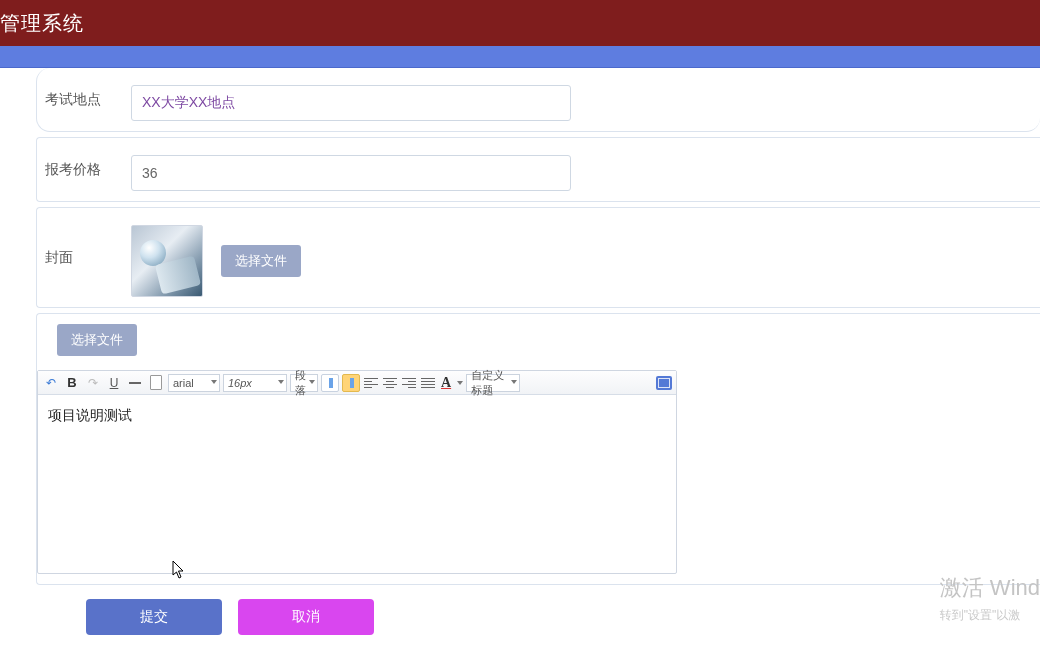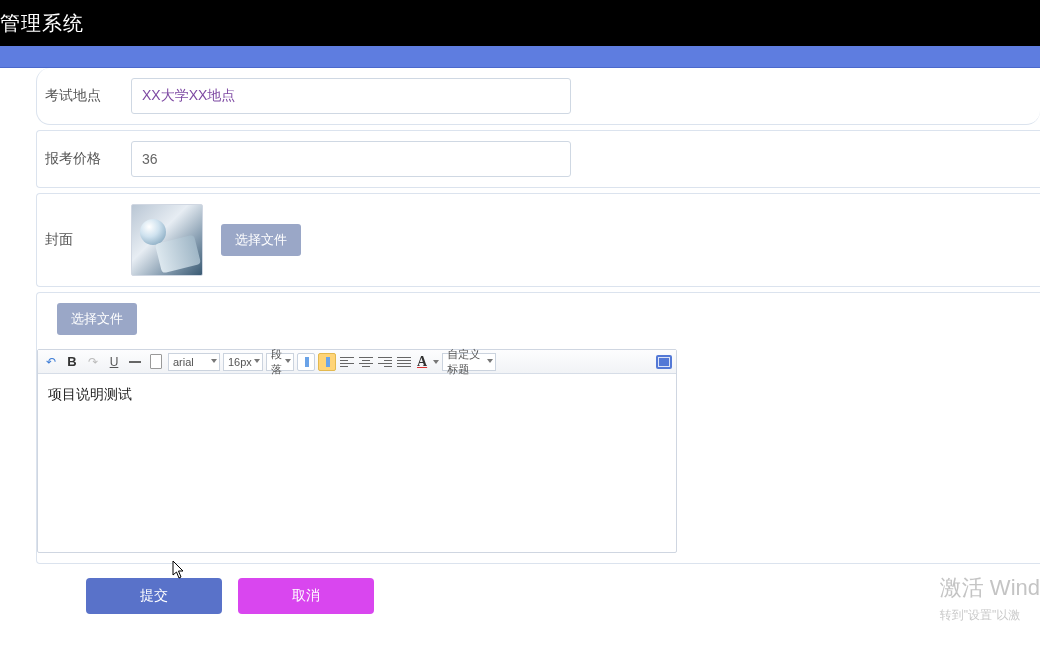--- a/index.html
+++ b/index.html
@@ -9,21 +9,21 @@
     color: #333;
     background: #fff;
     overflow: hidden;
     width: 1040px;
     height: 650px;
     position: relative;
   }
 
   .topbar {
     height: 46px;
-    background: #000000;
+    background: #7f1d1d;
     color: #fff;
     font-size: 20px;
     display: flex;
     align-items: center;
     padding-left: 0px;
     font-weight: 400;
     letter-spacing: 1px;
   }
 
   .bluebar {
@@ -56,21 +56,21 @@
     min-width: 94px;
     display: flex;
     align-items: center;
     padding-left: 8px;
     color: #555;
     font-size: 14px;
   }
 
   .form-body {
     flex: 1;
-    padding: 10px 10px 10px 0;
+    padding: 17px 10px 10px 0;
     display: flex;
     align-items: center;
   }
 
   .text-input {
     width: 440px;
     height: 36px;
     border: 1px solid #cfd8e3;
     border-radius: 3px;
     padding: 0 10px;
@@ -187,21 +187,21 @@
     background: #fff;
     font-size: 11px;
     color: #555;
     padding: 0 10px 0 4px;
     position: relative;
     display:inline-flex; align-items:center;
     cursor:pointer;
   }
   .font-sel .caret { position:absolute; right:2px; top:5px; border-left:3px solid transparent; border-right:3px solid transparent; border-top:4px solid #777; }
   .font-sel.family { width:52px; }
-  .font-sel.size { width:40px; }
+  .font-sel.size { width:64px;font-style:italic; }
   .font-sel.para { width:28px; }
   .font-sel.custom { width:54px; }
 
   .font-a { font-family: serif; font-size:14px; font-weight:600; color:#333; text-decoration: underline; text-decoration-color: #d33; cursor:pointer; padding:0 2px;}
   .font-a-dd { border-left:3px solid transparent; border-right:3px solid transparent; border-top:4px solid #777; display:inline-block; margin-left:1px; vertical-align:middle; cursor:pointer;}
 
   .tb-right {
     margin-left: auto;
     width: 16px; height: 14px;
     background: #5479d6;

